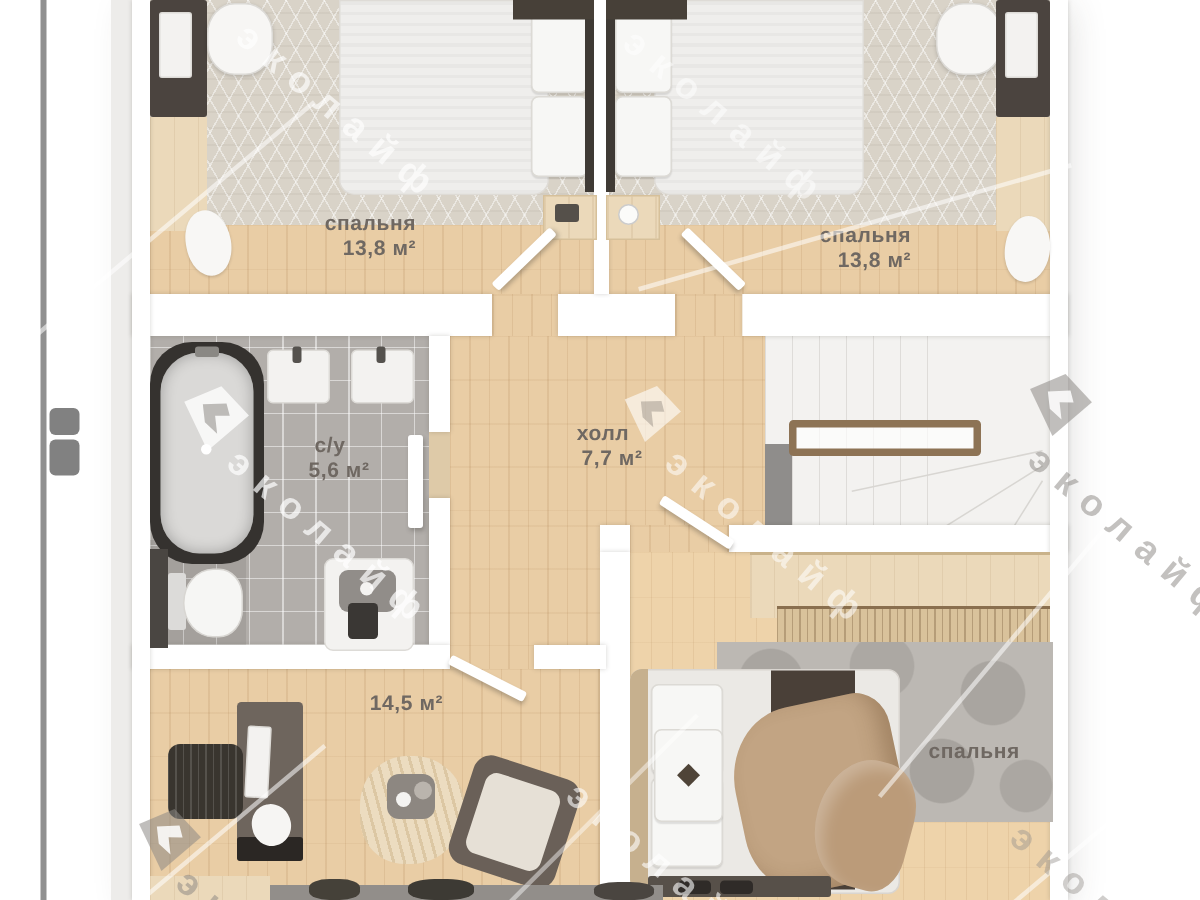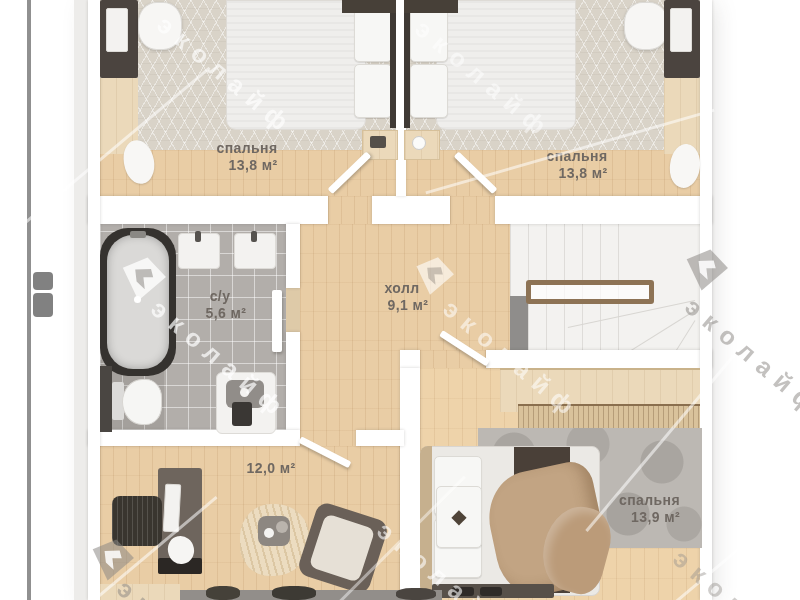--- a/index.html
+++ b/index.html
@@ -196,28 +196,27 @@
   <div class="abs label" style="left:522px;top:148px;width:110px;">
     <div class="lname">спальня</div>
     <div class="larea">13,8 м²</div>
   </div>
   <div class="abs label" style="left:178px;top:288px;width:84px;">
     <div class="lname">с/у</div>
     <div class="larea">5,6 м²</div>
   </div>
   <div class="abs label" style="left:352px;top:280px;width:100px;">
     <div class="lname">холл</div>
-    <div class="larea">9,1 м²</div>
+    <div class="larea">7,7 м²</div>
   </div>
   <div class="abs label" style="left:205px;top:460px;width:120px;">
-    <div class="larea">12,0 м²</div>
+    <div class="larea">14,5 м²</div>
   </div>
   <div class="abs label" style="left:592px;top:492px;width:115px;">
     <div class="lname">спальня</div>
-    <div class="larea">13,9 м²</div>
   </div>
 
   <div class="abs wm-layer" style="left:0;top:0;width:800px;height:600px;">
     <div class="streak" style="left:420px;top:150px;width:300px;transform:rotate(-16deg);"></div>
     <div class="streak" style="left:540px;top:430px;width:260px;transform:rotate(-50deg);"></div>
     <div class="streak" style="left:-20px;top:150px;width:260px;transform:rotate(-40deg);"></div>
     <div class="streak" style="left:40px;top:560px;width:200px;transform:rotate(-40deg);"></div>
     <div class="streak" style="left:260px;top:560px;width:240px;transform:rotate(-45deg);background:rgba(255,255,255,.45);"></div>
     <div class="streak" style="left:600px;top:580px;width:200px;transform:rotate(-40deg);"></div>
 

